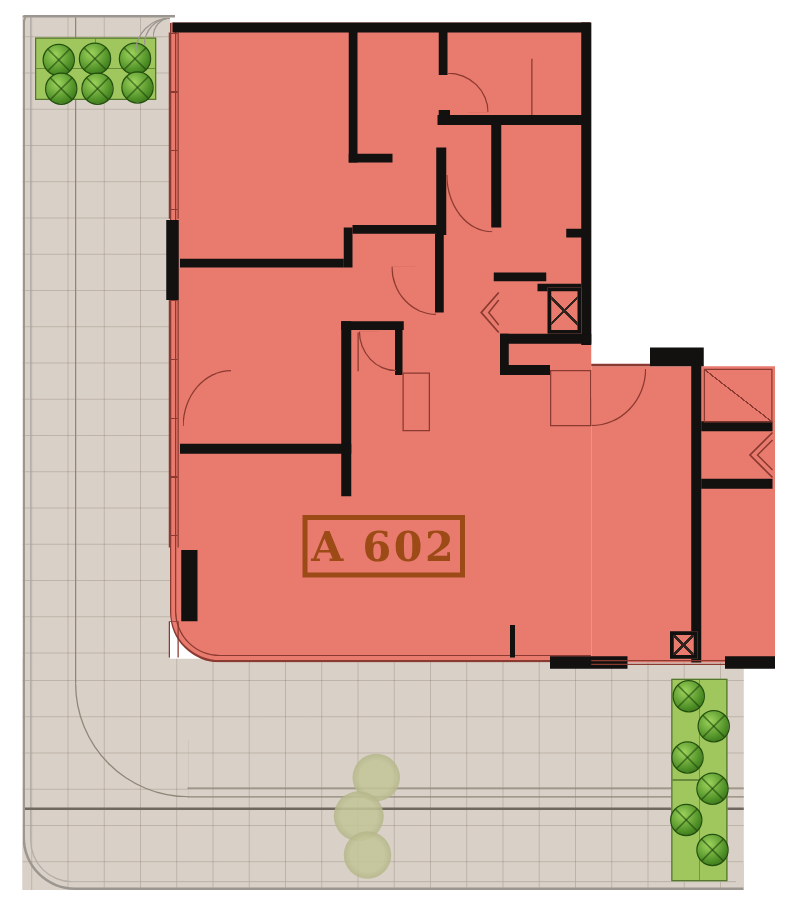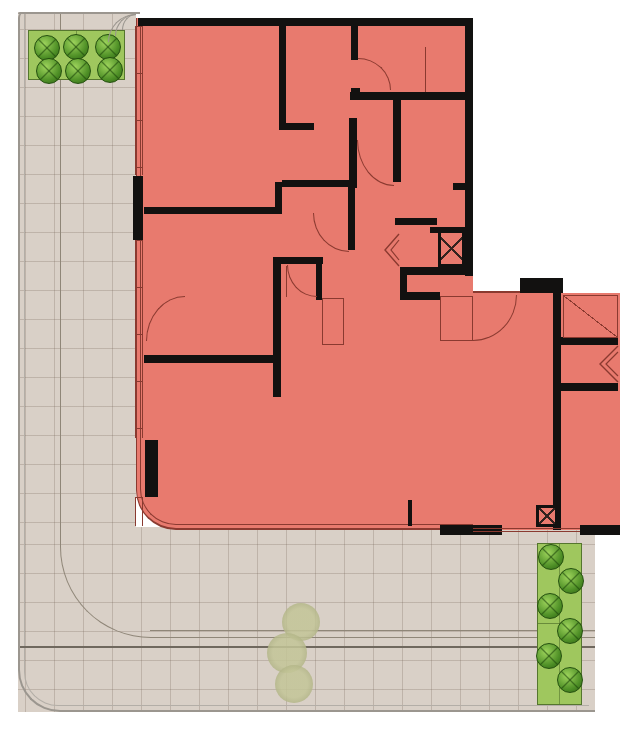--- a/index.html
+++ b/index.html
@@ -167,13 +167,14 @@
     </div>
     <div class="" style="left: 598px; top: 345px; width: 21px; height: 38px;">
       <svg width="21" height="38" viewBox="0 0 21 38" style="position:absolute;left:0;top:0">
         <polyline points="20,1 2,19 20,37" fill="none" stroke="#8a3a30" stroke-width="1.4"></polyline>
         <polyline points="20,7 8,19 20,31" fill="none" stroke="#8a3a30" stroke-width="1.2"></polyline>
       </svg>
     </div>
     <div class="bush" style="left: 282px; top: 603px; width: 38px; height: 38px;"></div>
     <div class="bush" style="left: 267px; top: 633px; width: 40px; height: 40px;"></div>
     <div class="bush" style="left: 275px; top: 665px; width: 38px; height: 38px;"></div>
+    <div class="unit-label" style="left: 242px; top: 412px; width: 130px; height: 50px;">A 602</div>
   </div>
 
 </body></html>

